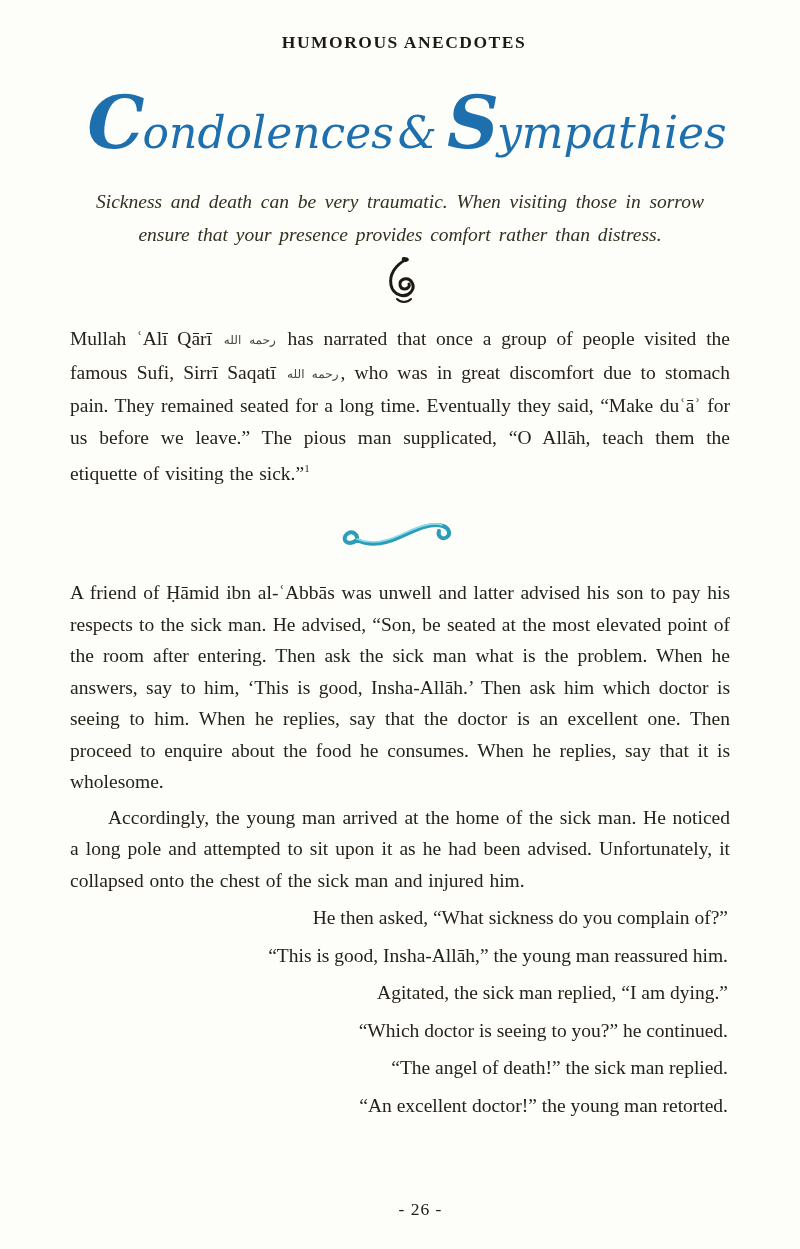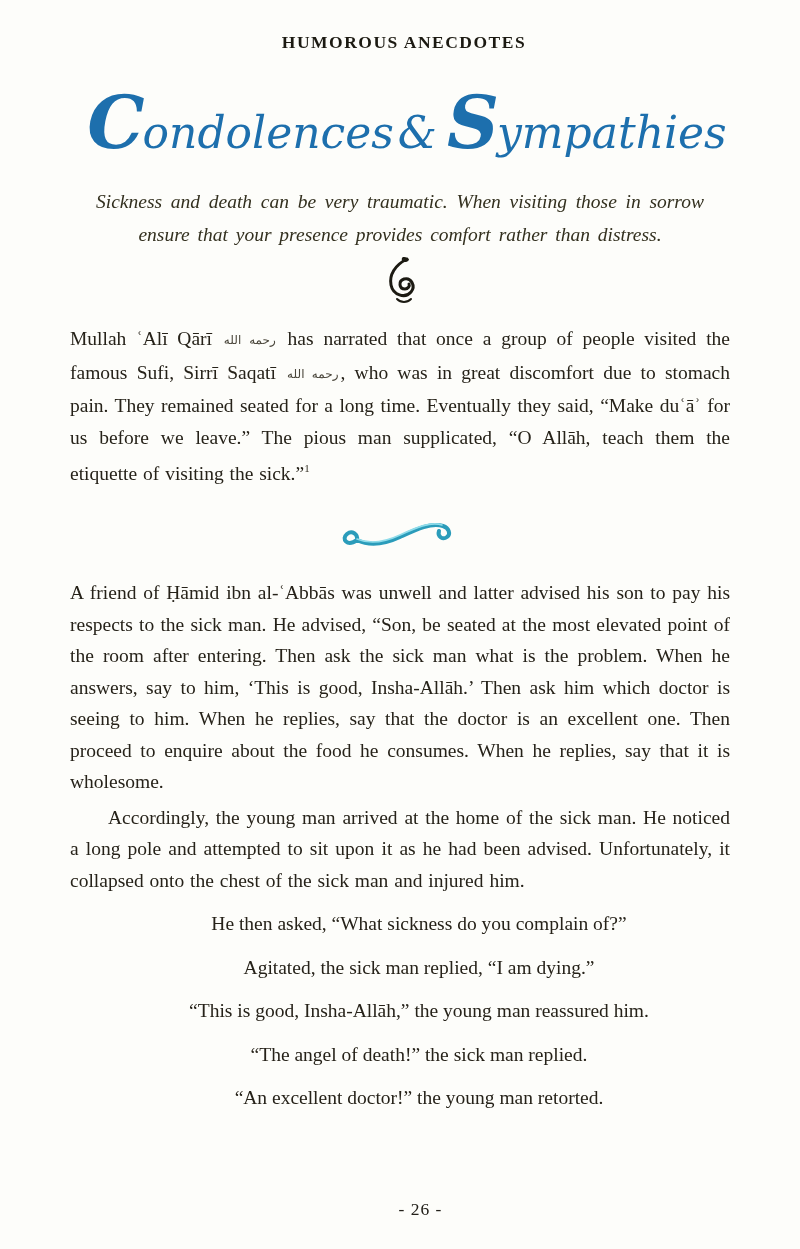--- a/index.html
+++ b/index.html
@@ -82,23 +82,23 @@
   }
   .divider{
     text-align:center;
     margin:24px 0 22px 0;
     height:42px;
   }
   .indent{ text-indent:38px; }
   .dialog-line{
     font-size:19.5px;
     line-height:31.5px;
-    margin:12px;
+    margin:6px;
     text-indent:38px;
-    text-align:center;
+    text-align:right;
   }
   .footnote-block{
     position:absolute;
     left:66px;
     top:1128px;
     width:668px;
   }
   .footnote-rule{
     width:166px;height:3px;
     background:linear-gradient(90deg,#2a93a4,#3fb4c4 60%,#5ec7d4);
@@ -150,22 +150,23 @@
         <path d="M22 27 C12 34, 6 26, 12 21 C17 17, 23 21, 22 27 C34 33, 50 31, 65 24 C80 17, 96 9, 108 13 C114 15, 116 21, 112 24 C108 27, 102 24, 104 18" fill="none" stroke="#2b9cba" stroke-width="4" stroke-linecap="round"></path>
         <path d="M22 26 C34 31, 50 29, 65 22 C80 15, 96 8, 107 12" fill="none" stroke="#8fdcea" stroke-width="1.6" stroke-linecap="round"></path>
       </svg>
     </div>
 
     <p class="para">A friend of Ḥāmid ibn al-ʿAbbās was unwell and latter advised his son to pay his respects to the sick man. He advised, “Son, be seated at the most elevated point of the room after entering. Then ask the sick man what is the problem. When he answers, say to him, ‘This is good, Insha-Allāh.’ Then ask him which doctor is seeing to him. When he replies, say that the doctor is an excellent one. Then proceed to enquire about the food he consumes. When he replies, say that it is wholesome.</p>
 
     <p class="para indent">Accordingly, the young man arrived at the home of the sick man. He noticed a long pole and attempted to sit upon it as he had been advised. Unfortunately, it collapsed onto the chest of the sick man and injured him.</p>
 
     <p class="dialog-line">He then asked, “What sickness do you complain of?”</p>
+    <p class="dialog-line">“This is good, Insha-Allāh,” the young man reassured him.</p>
     <p class="dialog-line">Agitated, the sick man replied, “I am dying.”</p>
-    <p class="dialog-line">“This is good, Insha-Allāh,” the young man reassured him.</p>
+    <p class="dialog-line">“Which doctor is seeing to you?” he continued.</p>
     <p class="dialog-line">“The angel of death!” the sick man replied.</p>
     <p class="dialog-line">“An excellent doctor!” the young man retorted.</p>
 
   </div>
 
 
   <div class="page-number">- 26 -</div>
 
 </div>
 

